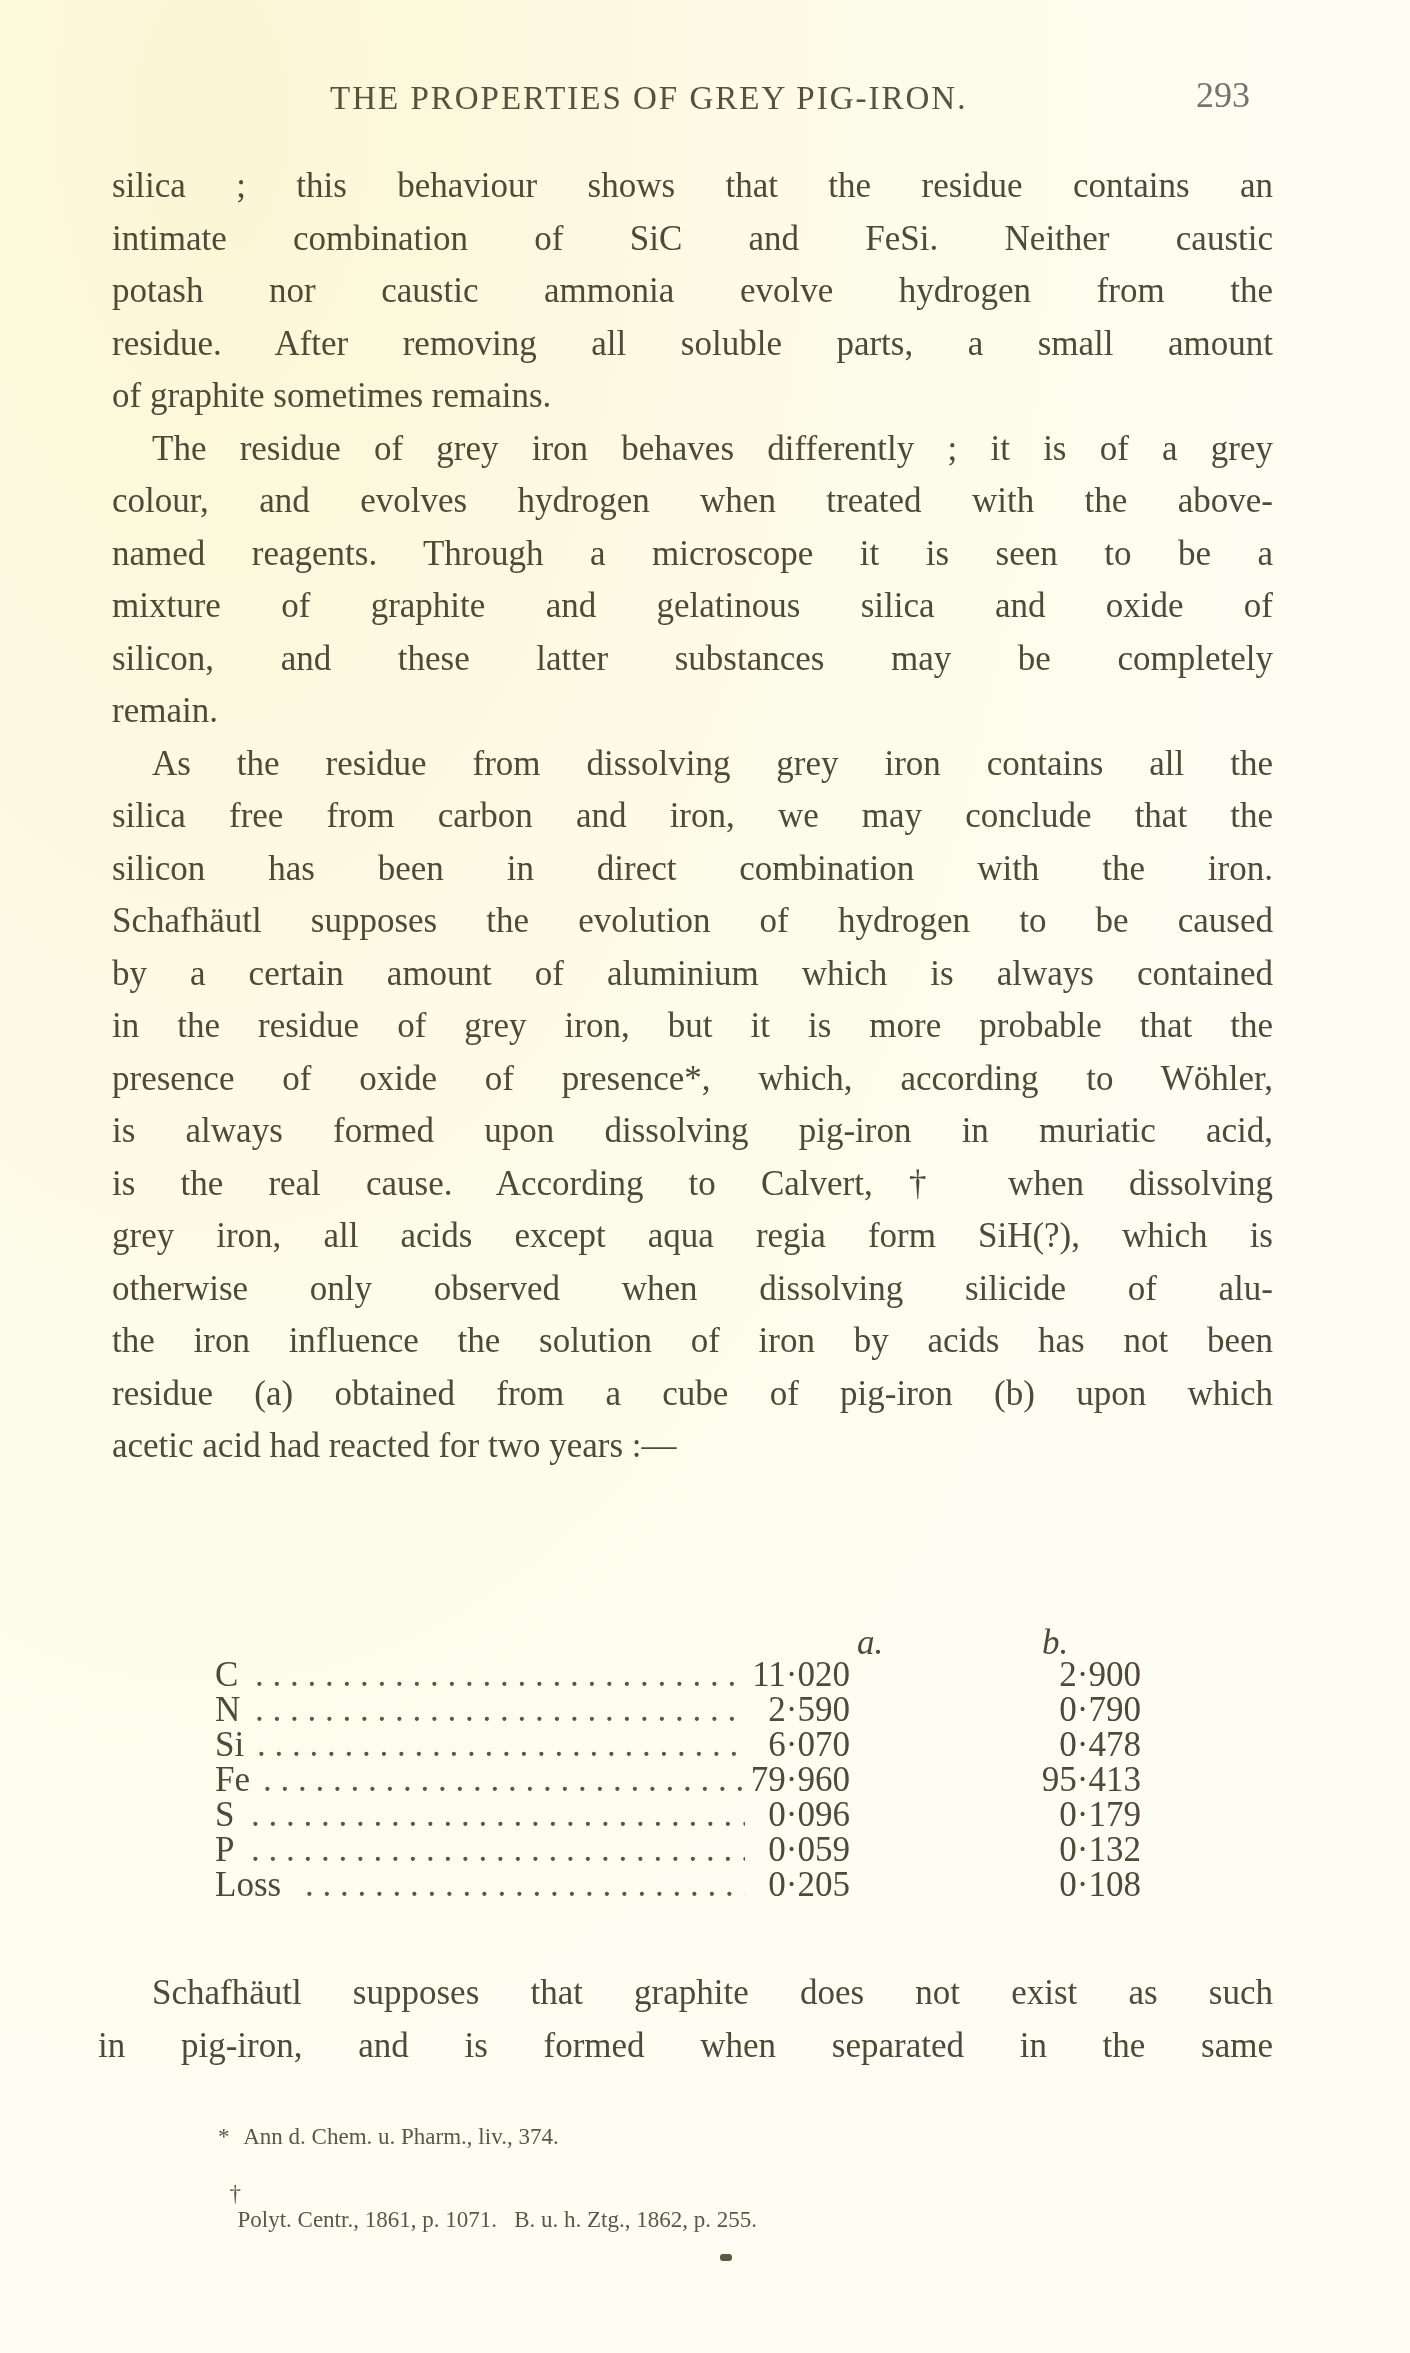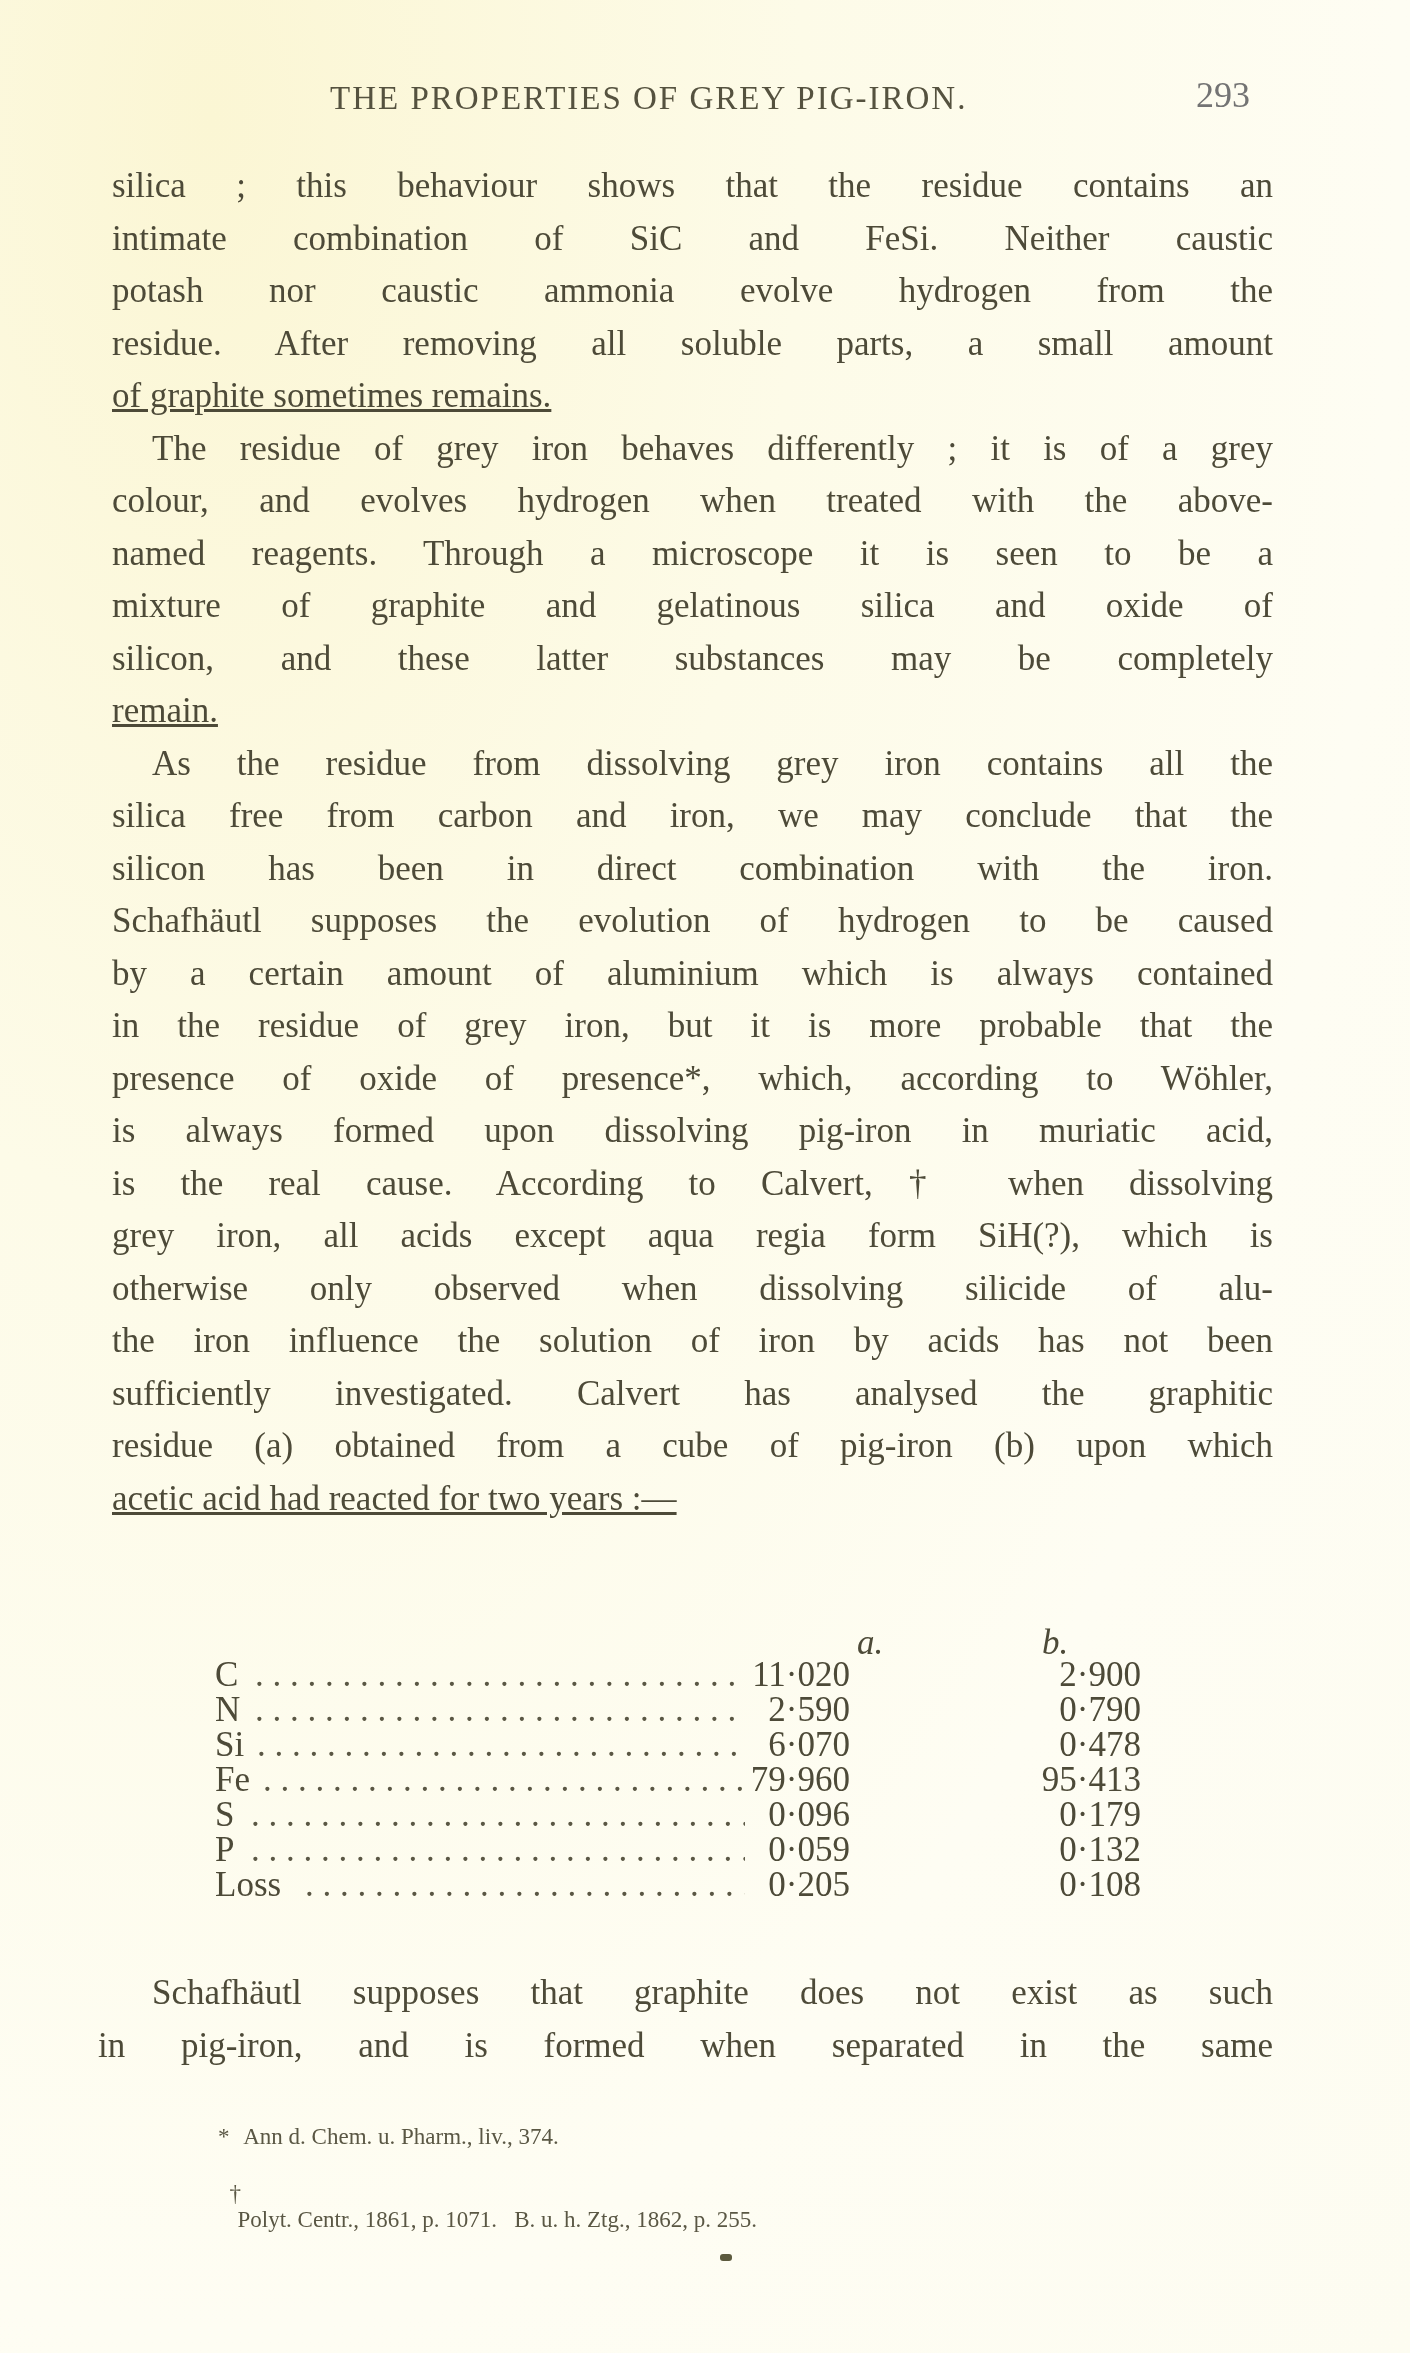--- a/index.html
+++ b/index.html
@@ -20,21 +20,21 @@
   }
   .body {
     position:absolute; left:112px; top:160px; width:1161px;
   }
   .line {
     height:52.5px; line-height:52.5px; font-size:35px;
     text-align:justify; text-align-last:justify; white-space:nowrap;
     font-family:"Liberation Serif", serif; color:#4d4a38;
     display:block;
   }
-  .line.last { text-align-last:left;text-decoration:underline; }
+  .line.last { text-align-last:left; }
   .line.indent { padding-left:40px; }
   .line.out { margin-left:-14px; }
   .table {
     position:absolute; left:215px; top:1625px; width:920px;
     font-family:"Liberation Serif", serif; font-size:35px; color:#4d4a38;
   }
   .thead, .trow { position:relative; height:35px; line-height:35px; }
   .thead { height:32px; }
   .colhead { position:absolute; font-style:italic; }
   .ca { left:610px; width:90px; text-align:center; }
@@ -76,21 +76,20 @@
     <div class="line">silicon has been in direct combination with the iron.</div>
     <div class="line">Schafhäutl supposes the evolution of hydrogen to be caused</div>
     <div class="line">by a certain amount of aluminium which is always contained</div>
     <div class="line">in the residue of grey iron, but it is more probable that the</div>
     <div class="line">presence of oxide of presence*, which, according to Wöhler,</div>
     <div class="line">is always formed upon dissolving pig-iron in muriatic acid,</div>
     <div class="line">is the real cause. According to Calvert,† when dissolving</div>
     <div class="line">grey iron, all acids except aqua regia form SiH(?), which is</div>
     <div class="line">otherwise only observed when dissolving silicide of alu-</div>
     <div class="line">the iron influence the solution of iron by acids has not been</div>
-    <div class="line">sufficiently investigated. Calvert has analysed the graphitic</div>
     <div class="line">residue (a) obtained from a cube of pig-iron (b) upon which</div>
     <div class="line last">acetic acid had reacted for two years :—</div>
   </div>
 
 <div class="table">
   <div class="thead">
     <span class="colhead ca">a.</span>
     <span class="colhead cb">b.</span>
   </div>
   <div id="table-rows">

